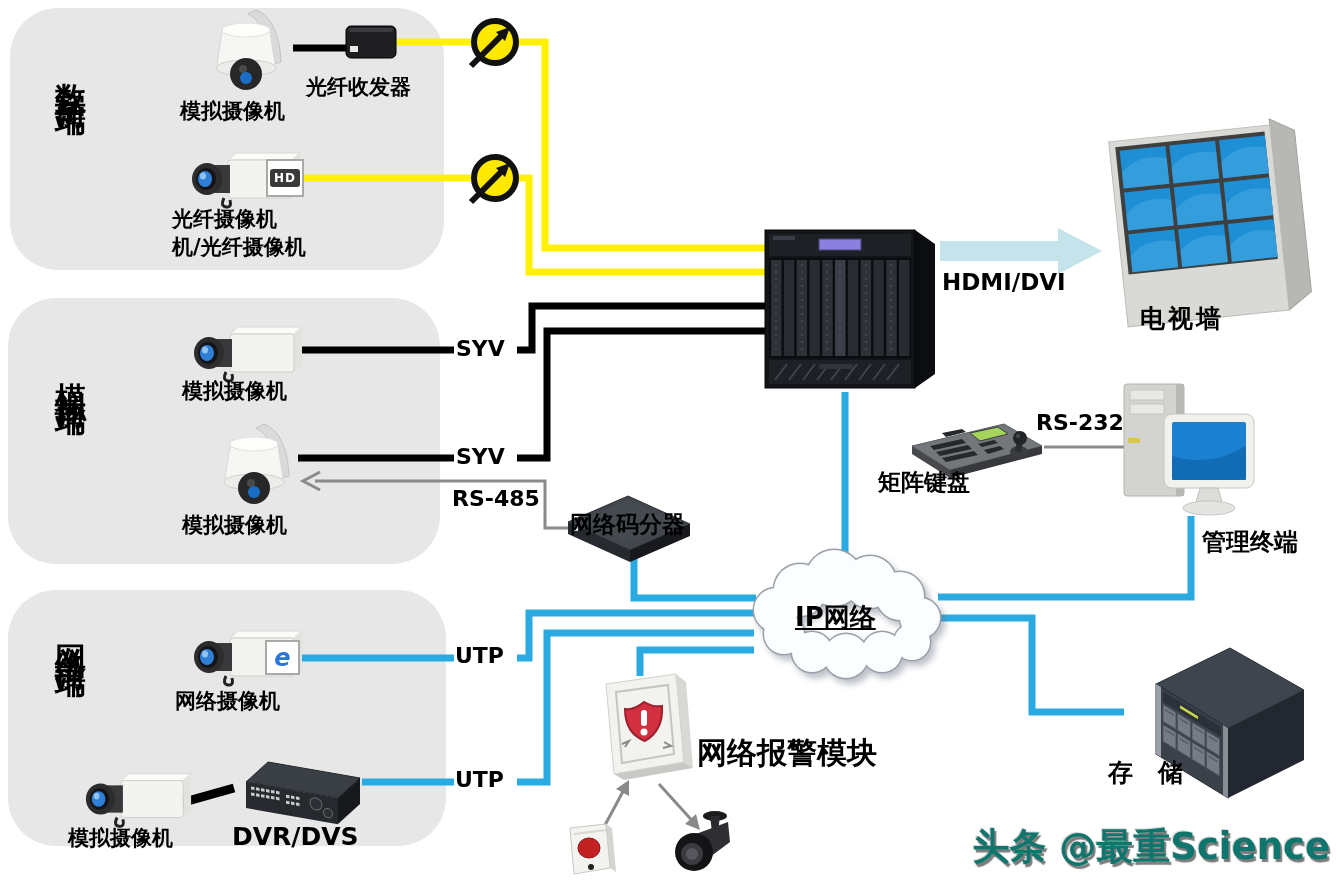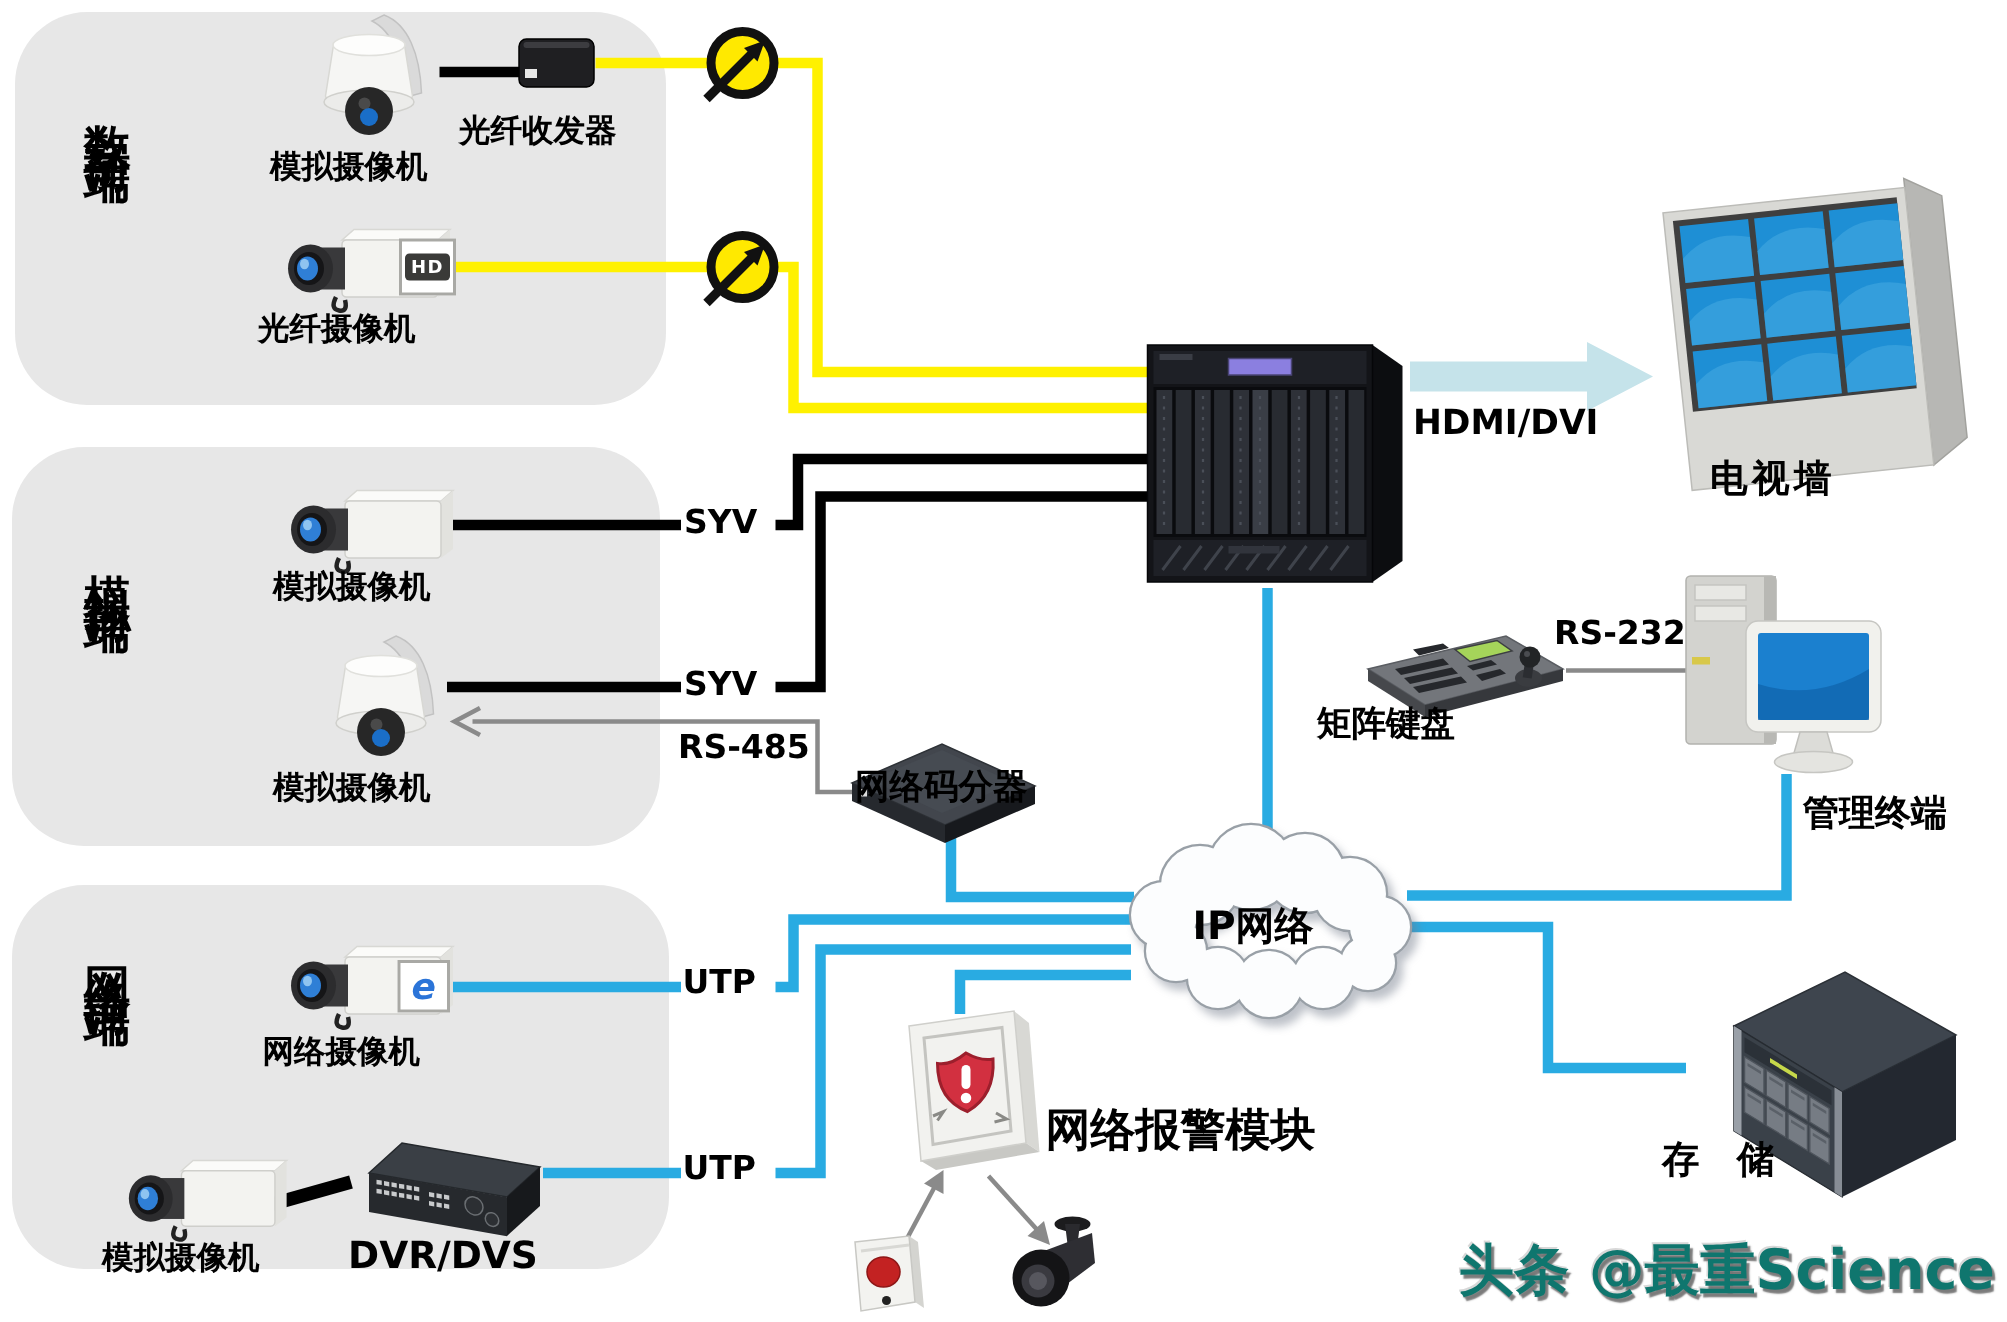--- a/index.html
+++ b/index.html
@@ -372,31 +372,32 @@
           <rect x="61.5" y="60" width="9" height="2"></rect>
           <rect x="76" y="60" width="9" height="2"></rect>
           <rect x="90.5" y="60" width="9" height="2"></rect>
       </g>
     </g>
   </svg>
 
   <div class="lbl center" style="left:180px;top:97px;width:140px;font-size:21px;">模拟摄像机</div>
   <div class="lbl center" style="left:306px;top:73px;width:134px;font-size:21px;">光纤收发器</div>
   <div class="lbl center" style="left:172px;top:205px;width:172px;font-size:21px;">光纤摄像机</div>
+  <div class="lbl center" style="left:172px;top:233px;width:172px;font-size:21px;">机/光纤摄像机</div>
   <div class="lbl center" style="left:182px;top:377px;width:140px;font-size:21px;">模拟摄像机</div>
   <div class="lbl center" style="left:182px;top:511px;width:140px;font-size:21px;">模拟摄像机</div>
   <div class="lbl center" style="left:175px;top:687px;width:140px;font-size:21px;">网络摄像机</div>
   <div class="lbl center" style="left:68px;top:824px;width:140px;font-size:21px;">模拟摄像机</div>
   <div class="lbl center" style="left:232px;top:822px;width:130px;font-size:25px;">DVR/DVS</div>
 
   <div class="lbl center" style="left:1140px;top:302px;width:126px;font-size:25px;letter-spacing:3px;">电视墙</div>
   <div class="lbl" style="left:878px;top:467px;font-size:23px;">矩阵键盘</div>
   <div class="lbl" style="left:1202px;top:526px;font-size:24px;">管理终端</div>
   <div class="lbl" style="left:570px;top:461px;font-size:23px;margin-top:48px;">网络码分器</div>
-  <div class="lbl center" style="left:795px;top:600px;width:100px;font-size:26px;">IP网络</div>
+  <div class="lbl center" style="left:795px;top:600px;width:100px;font-size:26px;text-decoration:underline;">IP网络</div>
   <div class="lbl" style="left:697px;top:733px;font-size:30px;">网络报警模块</div>
   <div class="lbl center" style="left:1108px;top:756px;width:104px;font-size:25px;">存　储</div>
 
   <div class="lbl center" style="left:456px;top:336px;width:60px;font-size:22px;">SYV</div>
   <div class="lbl center" style="left:456px;top:444px;width:60px;font-size:22px;">SYV</div>
   <div class="lbl" style="left:452px;top:486px;font-size:22px;">RS-485</div>
   <div class="lbl center" style="left:455px;top:643px;width:60px;font-size:22px;">UTP</div>
   <div class="lbl center" style="left:455px;top:767px;width:60px;font-size:22px;">UTP</div>
   <div class="lbl" style="left:942px;top:269px;font-size:23px;">HDMI/DVI</div>
   <div class="lbl" style="left:1036px;top:410px;font-size:22px;text-align:center;">RS-232</div>

